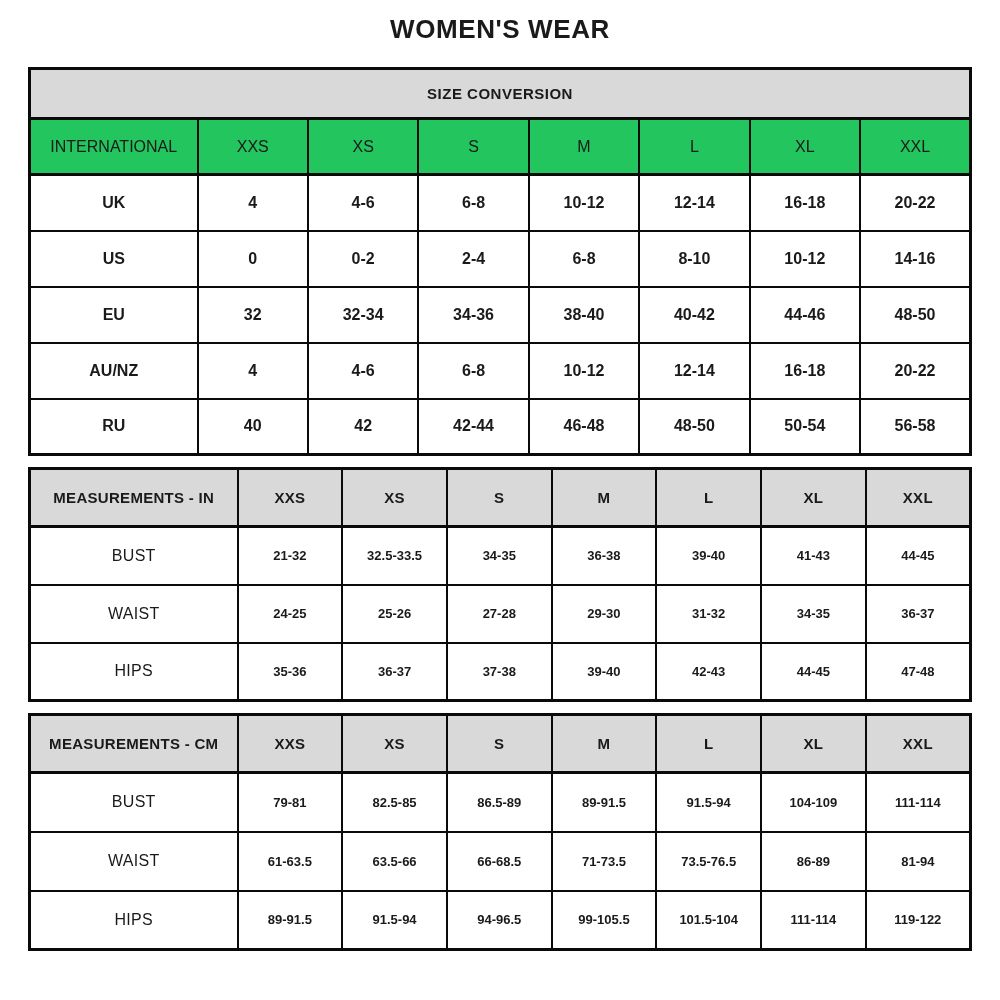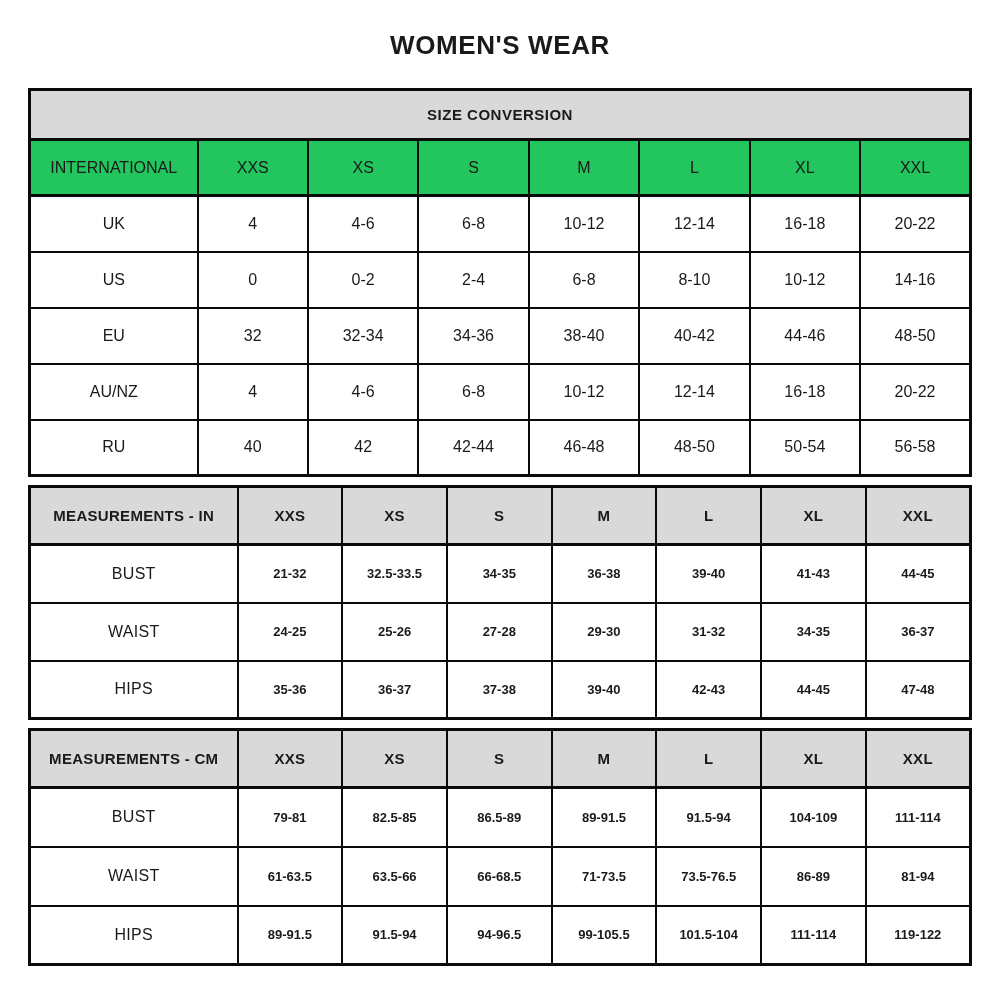--- a/index.html
+++ b/index.html
@@ -15,31 +15,31 @@
   }
   body {
     width: 1000px;
     height: 1000px;
     background: var(--page-bg);
     color: var(--text);
     font-family: "Liberation Sans", sans-serif;
     overflow: hidden;
   }
   .page-title {
-    margin: 16px;
+    margin: 0;
     padding: 14px 0 11px 0;
     text-align: center;
     font-size: 26px;
     font-weight: 700;
     letter-spacing: 0.6px;
     color: var(--text);
   }
   table.tbl {
     width: 944px;
-    margin: 0 auto 8px auto;
+    margin: 11px auto 8px auto;
     border-collapse: collapse;
     table-layout: fixed;
     border: 3px solid var(--border);
   }
   table.tbl th,
   table.tbl td {
     border: 2px solid var(--border);
     text-align: center;
     vertical-align: middle;
     padding: 0 2px;
@@ -58,21 +58,21 @@
   .tbl-conversion tr.header-row th {
     height: 56px;
     font-size: 16px;
     font-weight: 400;
     background: #22c55e;
     border-bottom: 3px solid var(--border);
   }
   .tbl-conversion td {
     height: 56px;
     font-size: 16px;
-    font-weight: 400;
+    font-weight: 700;
   }
   
   .tbl-measure tr.header-row th {
     height: 58px;
     background: var(--header-bg);
     font-size: 15px;
     font-weight: 700;
     letter-spacing: 0.3px;
     border-bottom: 3px solid var(--border);
   }

